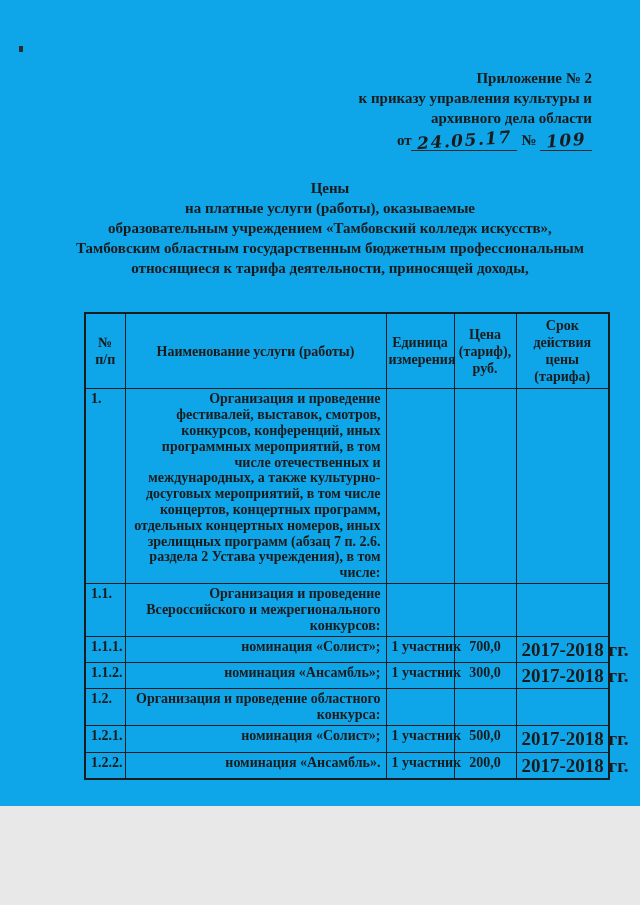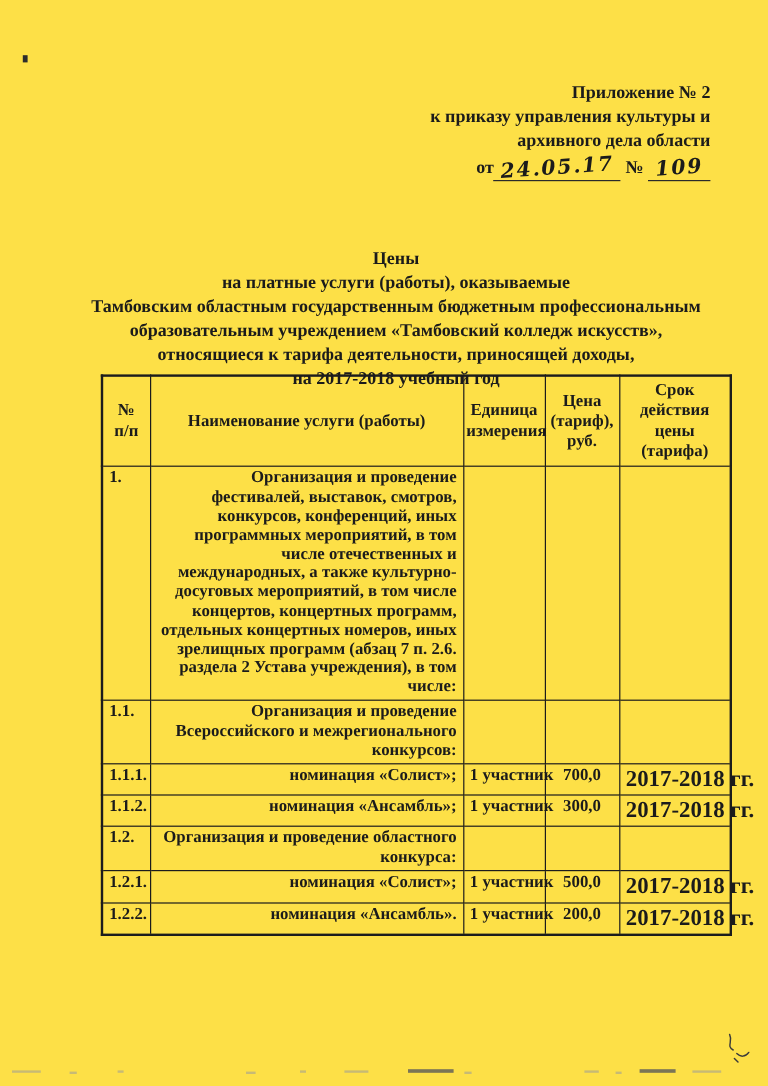--- a/index.html
+++ b/index.html
@@ -1,19 +1,19 @@
 <!DOCTYPE html>
 <html><head>
 <meta charset="utf-8">
 <style>
   html,body{margin:0;padding:0;background:#e8e8e8;}
   .page{
     position:relative;
-    width:640px;height:905px;
-    background:#fde047;
+    width:640px;height:806px;
+    background:#0ea5e9;
     font-family:"Liberation Serif","DejaVu Serif",serif;
     color:#1b1b1b;
     overflow:hidden;
   }
   
   .corner{
     position:absolute; top:68px; right:48px;
     text-align:right; font-size:15px; font-weight:bold; line-height:20px;
     white-space:nowrap;
   }
@@ -22,21 +22,21 @@
   .hw{
     display:inline-block;
     font-family:"DejaVu Serif",serif;
     font-style:italic; font-weight:bold;
     font-size:17px; letter-spacing:1.5px;
     transform:rotate(-4deg) translateY(1px);
   }
   .order-prefix{margin-right:-1px;margin-top:48px;}
   
   .title{
-    position:absolute; top:206px; left:40px; width:580px;
+    position:absolute; top:178px; left:40px; width:580px;
     text-align:center; font-size:15px; font-weight:bold; line-height:20px;
   }
   
   table.price{
     position:absolute; top:312px; left:84px;
     width:524px; border-collapse:collapse; table-layout:fixed;
     font-size:14px;
   }
   table.price,
   table.price th, table.price td{ border:1px solid #1c1c1c; }
@@ -73,24 +73,23 @@
     <div class="order-line">
       <span class="order-prefix">от</span><span class="hw-u"><span class="hw">24.05.17</span></span>
       <span>№</span>
       <span class="hw-u"><span class="hw">109</span></span>
     </div>
   </div>
 
   <div class="title">
     <div>Цены</div>
     <div>на платные услуги (работы), оказываемые</div>
+    <div>образовательным учреждением «Тамбовский колледж искусств»,</div>
     <div>Тамбовским областным государственным бюджетным профессиональным</div>
-    <div>образовательным учреждением «Тамбовский колледж искусств»,</div>
     <div>относящиеся к тарифа деятельности, приносящей доходы,</div>
-    <div>на 2017-2018 учебный год</div>
   </div>
 
   <table class="price">
     <colgroup>
       <col style="width:40px">
         <col style="width:261px">
         <col style="width:68px">
         <col style="width:62px">
         <col style="width:93px">
     </colgroup>

